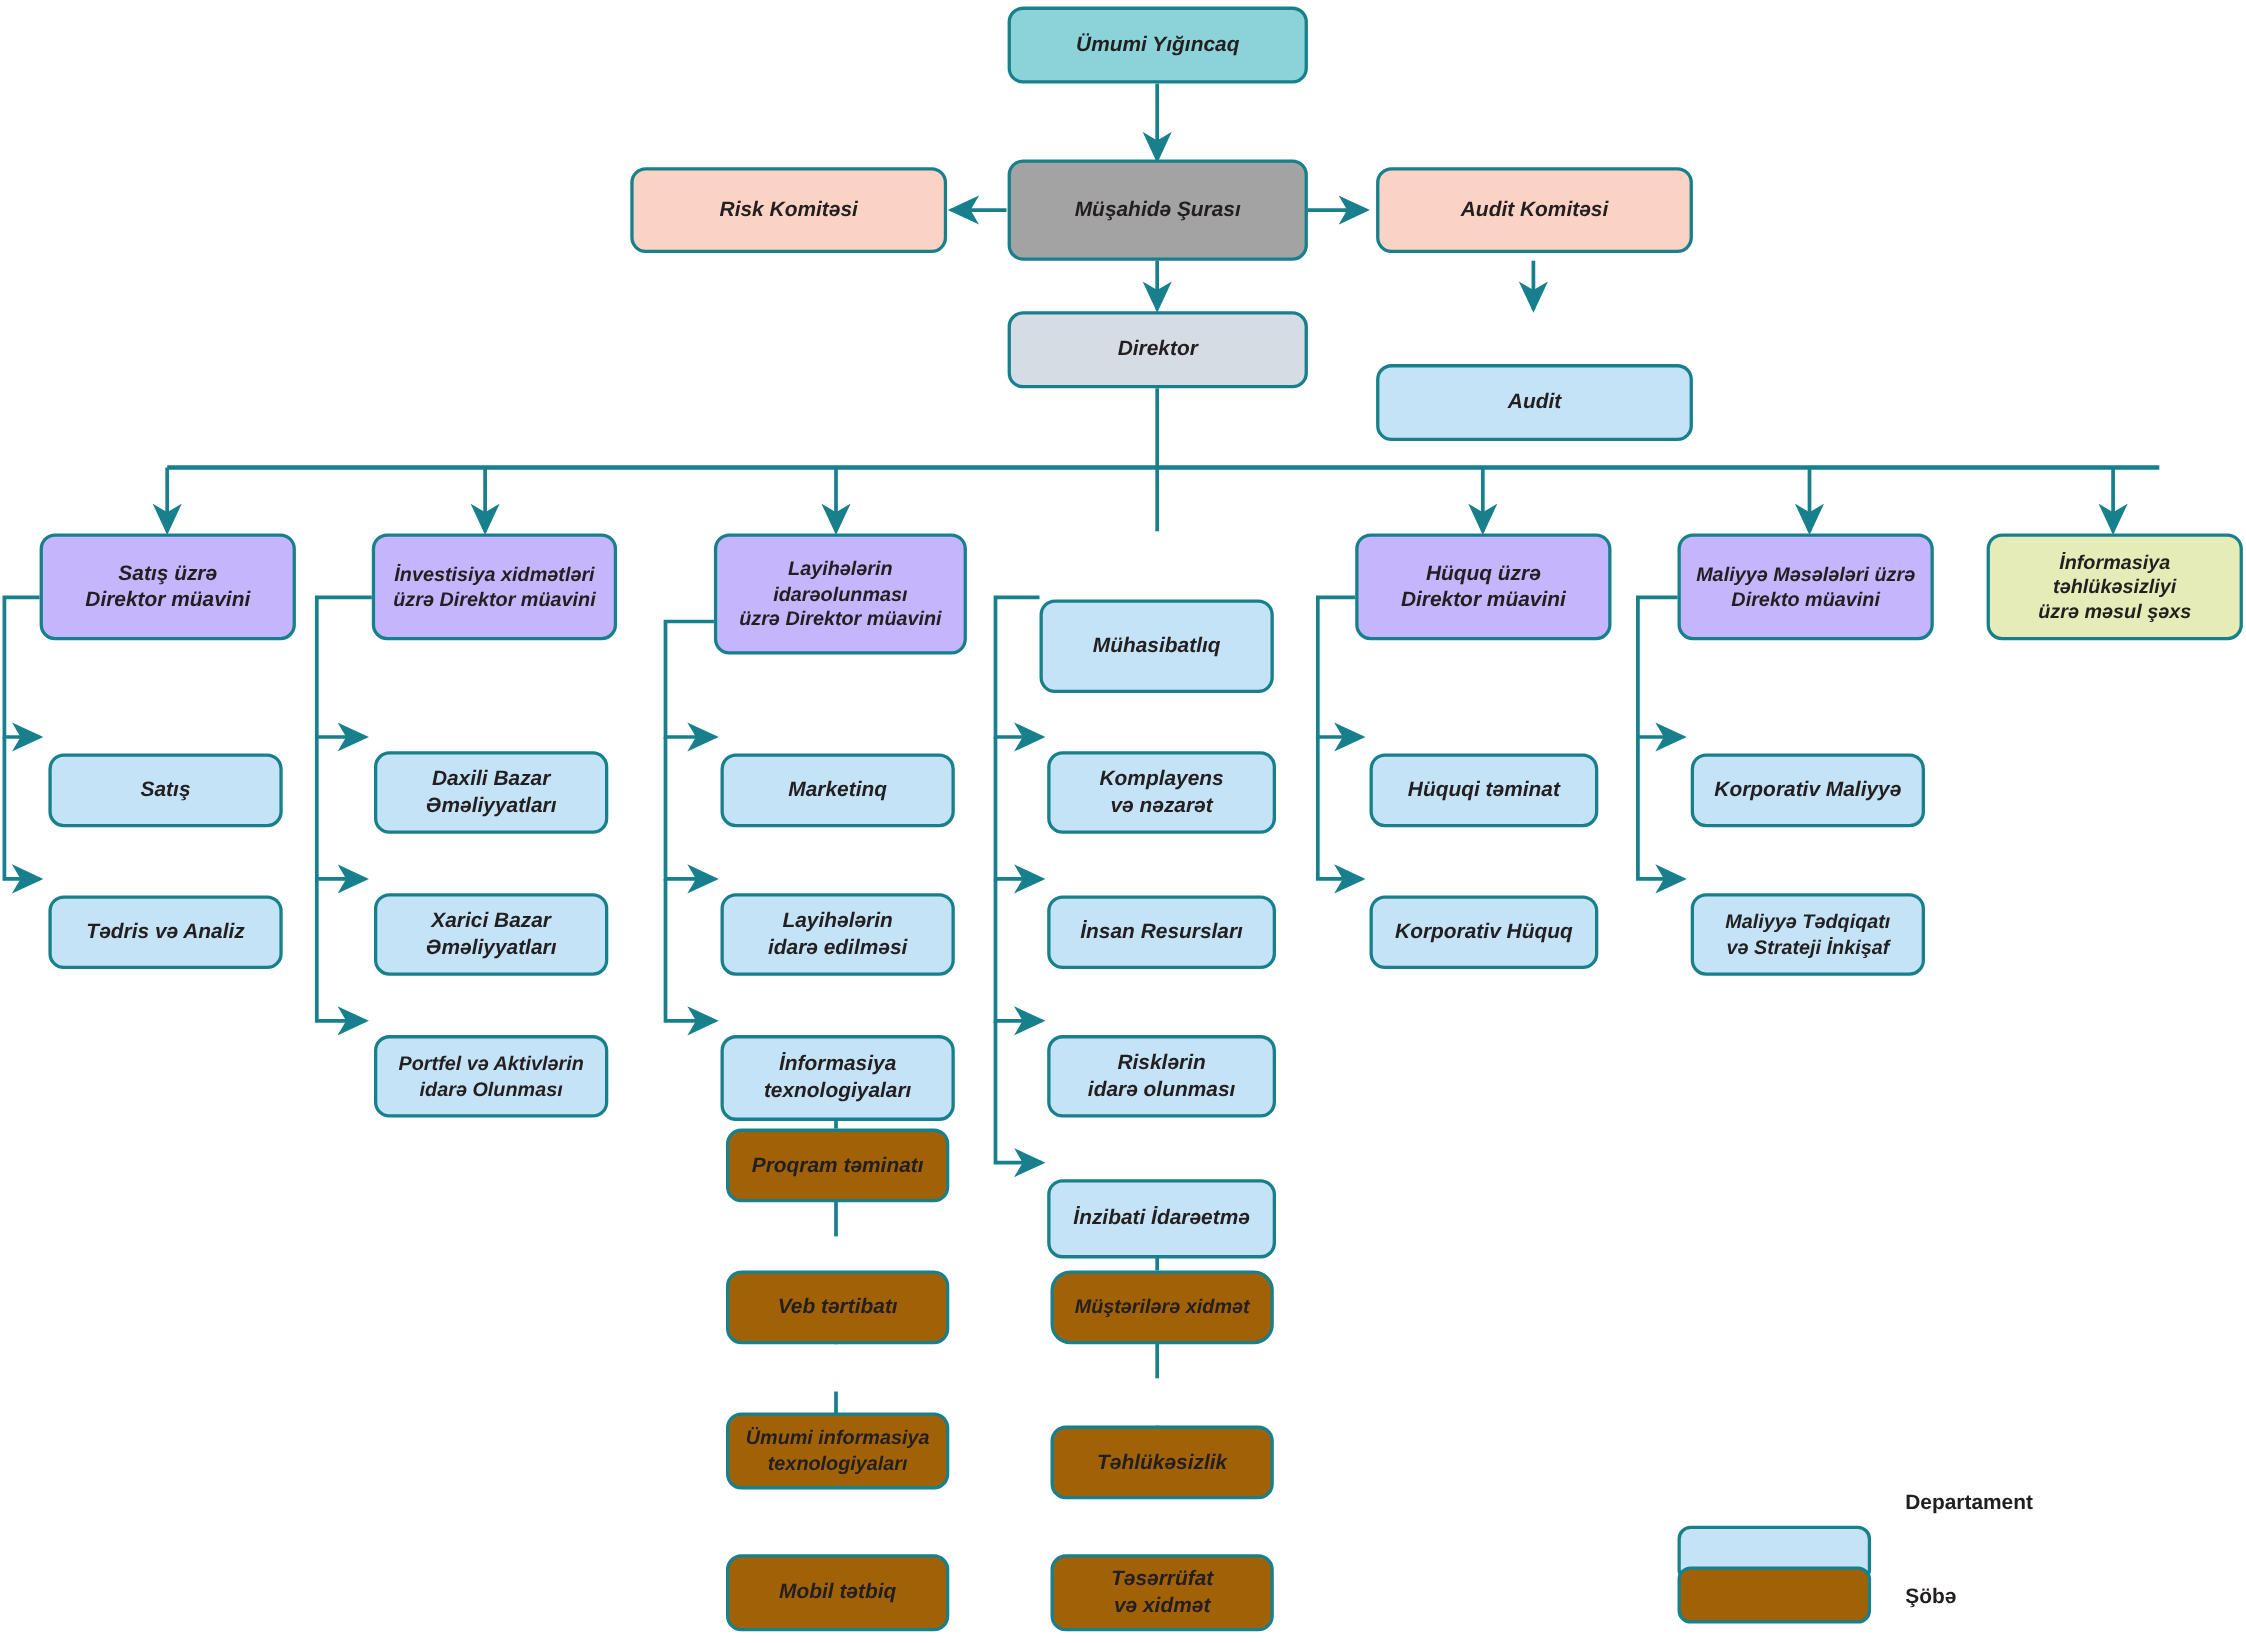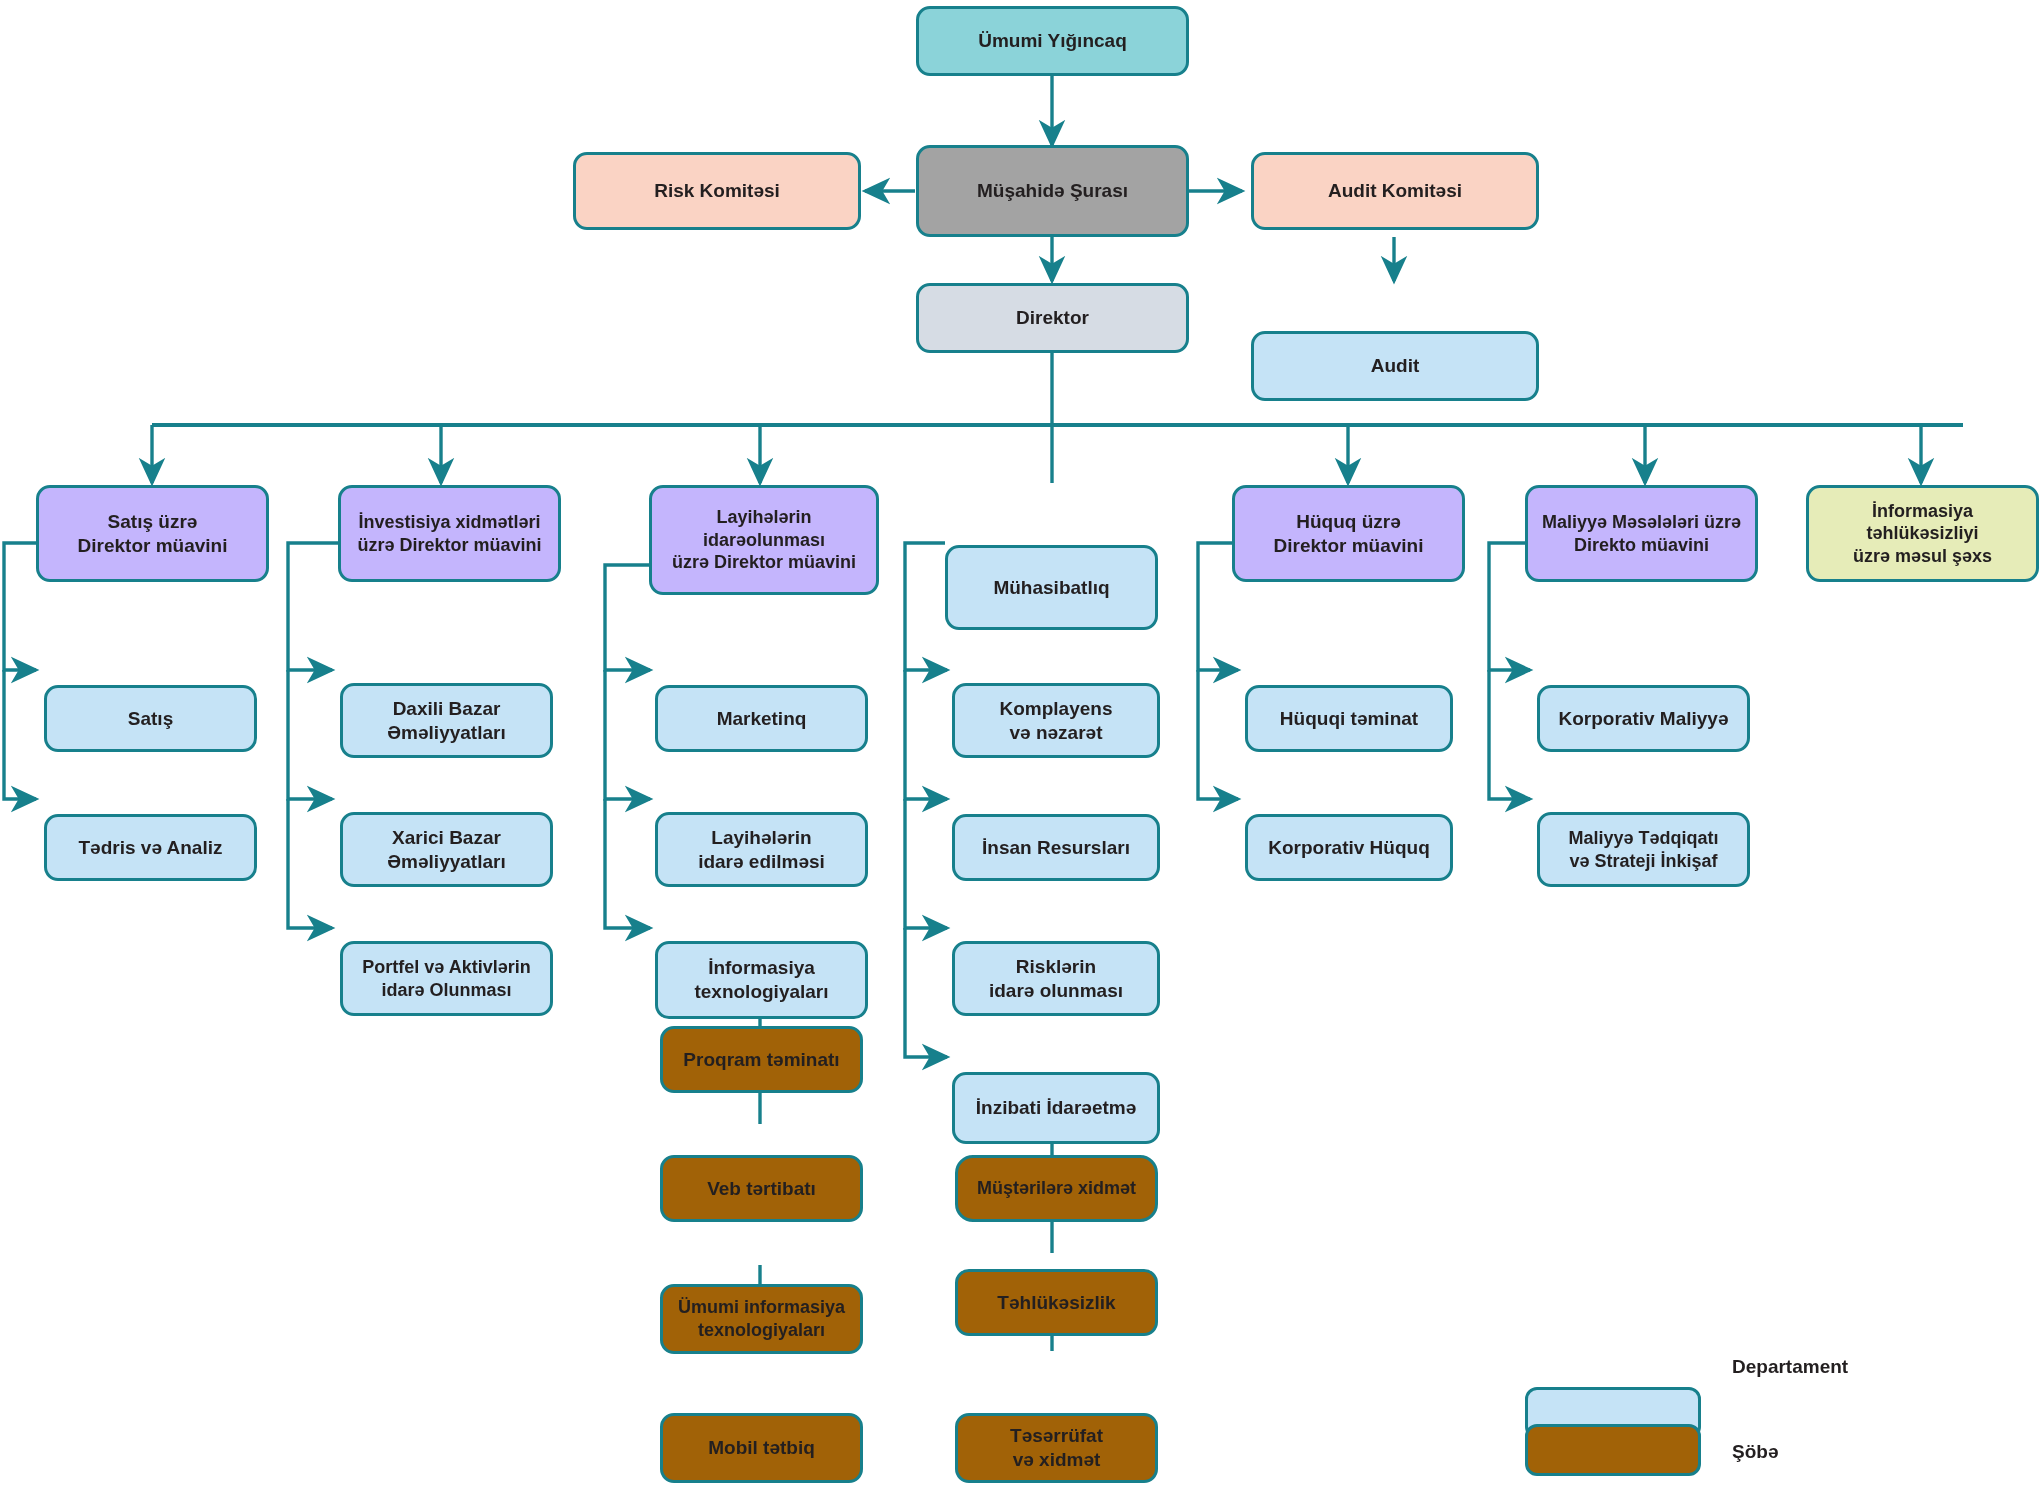--- a/index.html
+++ b/index.html
@@ -29,20 +29,21 @@
     align-items:center;
     justify-content:center;
     text-align:center;
     color:#231f20;
     font-weight:bold;
     font-size:19px;
     line-height:1.26;
     padding:15px 8px;
     background:#ffffff;
     box-shadow:4px 4px 0 -1px rgba(23,128,140,0.0);
+    font-style:italic;
   }
   .node .lbl{ display:block; white-space:pre-line; }
 
   
   .f-teal   { background:#8bd3d9; }
   .f-pinkhi { background:#a3a3a3; }
   .f-pinklo { background:#fad3c4; }
   .f-grey   { background:#d6dce4; }
   .f-blue   { background:#c5e3f6;margin-top:48px; }
   .f-violet { background:#c4b5fd; }
@@ -239,21 +240,21 @@
   <div class="node f-blue" style="left:952px; top:893px; width:208px; height:75px;">
     <span class="lbl">Risklərin
 idarə olunması</span>
   </div>
   <div class="node f-blue" style="left:952px; top:1024px; width:208px; height:72px;">
     <span class="lbl">İnzibati İdarəetmə</span>
   </div>
   <div class="node f-white sm" style="left:955px; top:1155px; width:203px; height:67px;border-radius:18px;">
     <span class="lbl">Müştərilərə xidmət</span>
   </div>
-  <div class="node f-white" style="left:955px; top:1269px; width:203px; height:67px;">
+  <div class="node f-white" style="left:955px; top:1296px; width:203px; height:67px;">
     <span class="lbl">Təhlükəsizlik</span>
   </div>
   <div class="node f-white" style="left:955px; top:1413px; width:203px; height:70px;">
     <span class="lbl">Təsərrüfat
 və xidmət</span>
   </div>
 
   <div class="node f-blue" style="left:1245px; top:637px; width:208px; height:67px;">
     <span class="lbl">Hüquqi təminat</span>
   </div>

